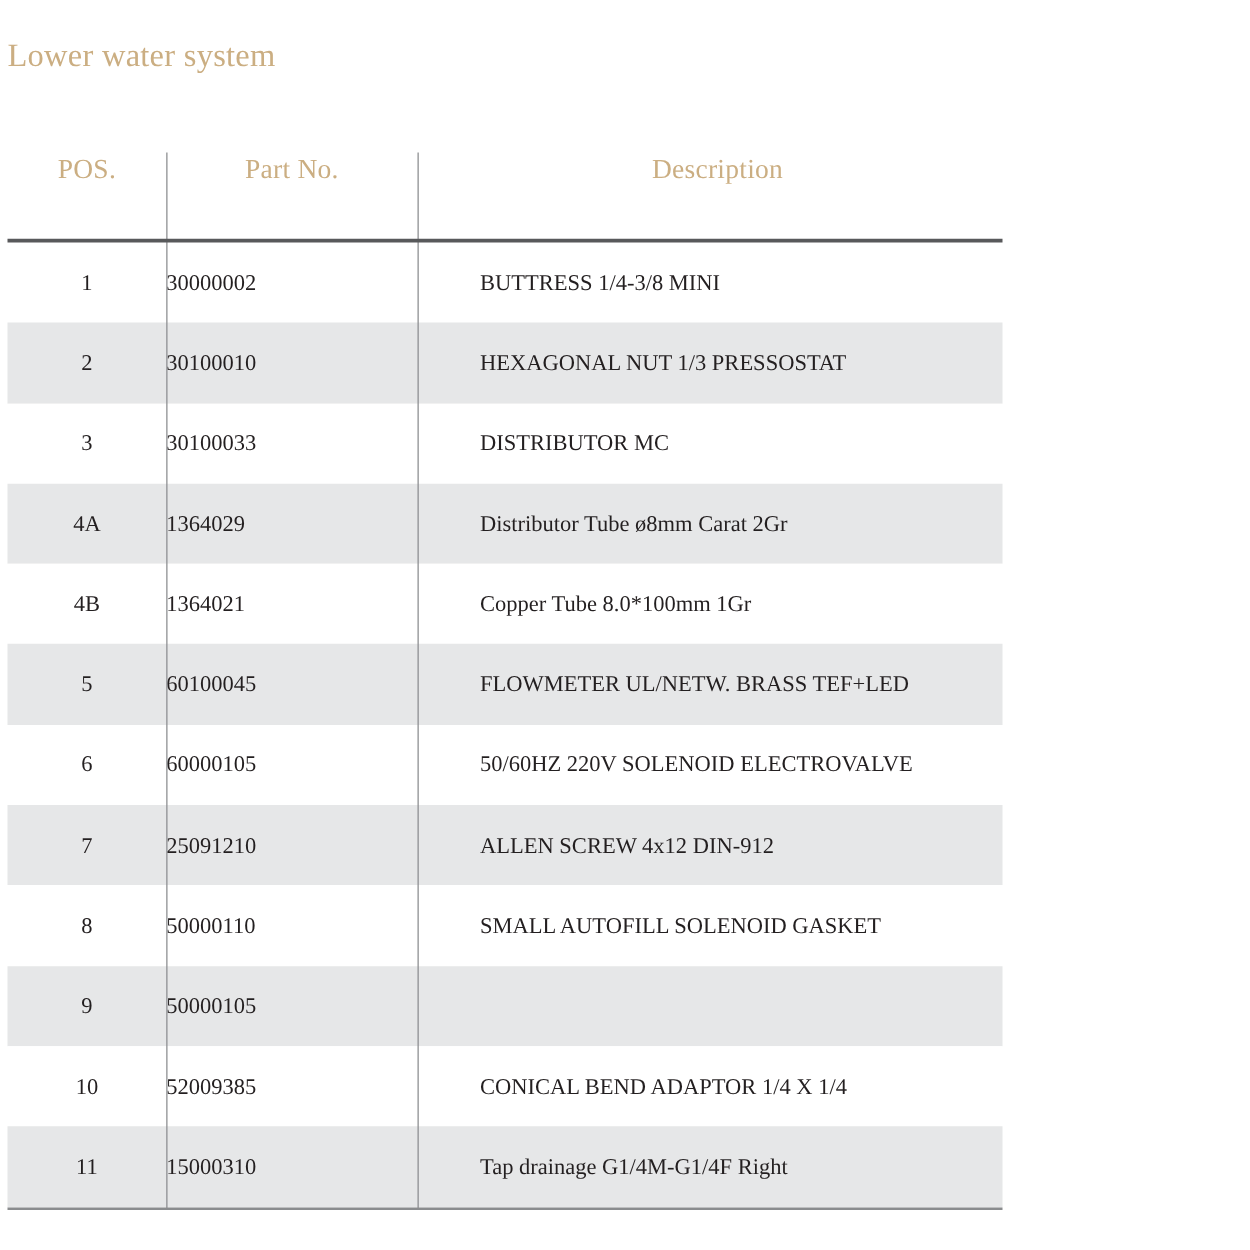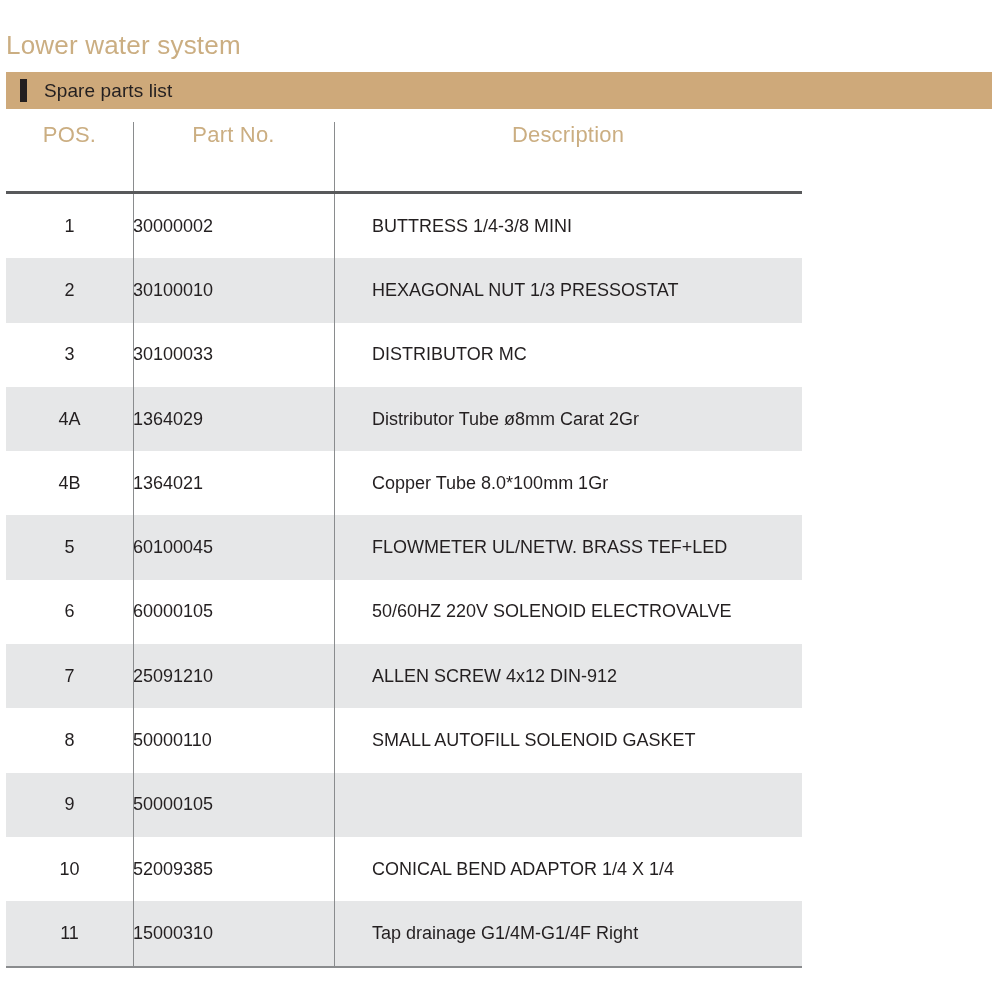--- a/index.html
+++ b/index.html
@@ -13,20 +13,21 @@
     height: 1000px;
     overflow: hidden;
     font-family: "Liberation Sans", "DejaVu Sans", sans-serif;
     -webkit-font-smoothing: antialiased;
   }
 
   .page {
     position: relative;
     width: 1000px;
     height: 1000px;
+    font-family: Liberation Serif, serif;
   }
 
   
   .page-title {
     position: absolute;
     left: 6px;
     top: 13px;
     font-size: 26px;
     font-weight: 400;
     letter-spacing: 0.2px;
@@ -138,40 +139,37 @@
     font-size: 18px;
     color: #231f20;
   }
   .cell-desc {
     flex: 1 1 auto;
     padding-left: 38px;
     text-align: left;
     font-size: 18px;
     color: #231f20;
     white-space: nowrap;
+    margin-left: 12px;
   }
 
   .foot-rule {
     position: relative;
     height: 2px;
     background: #8a8c8e;
     z-index: 4;
   }
 </style>
 </head>
 <body>
 
 <div class="page">
 
   <h1 class="page-title">Lower water system</h1>
 
-  <div class="section-banner">
-    <span class="banner-marker"></span>
-    <span class="banner-label">Spare parts list</span>
-  </div>
 
   <div class="parts-table">
     <div class="pt-grid">
 
       <span class="col-rule r1"></span>
       <span class="col-rule r2"></span>
 
       <div class="pt-head">
         <div class="th cell-pos">POS.</div>
         <div class="th cell-part">Part No.</div>

